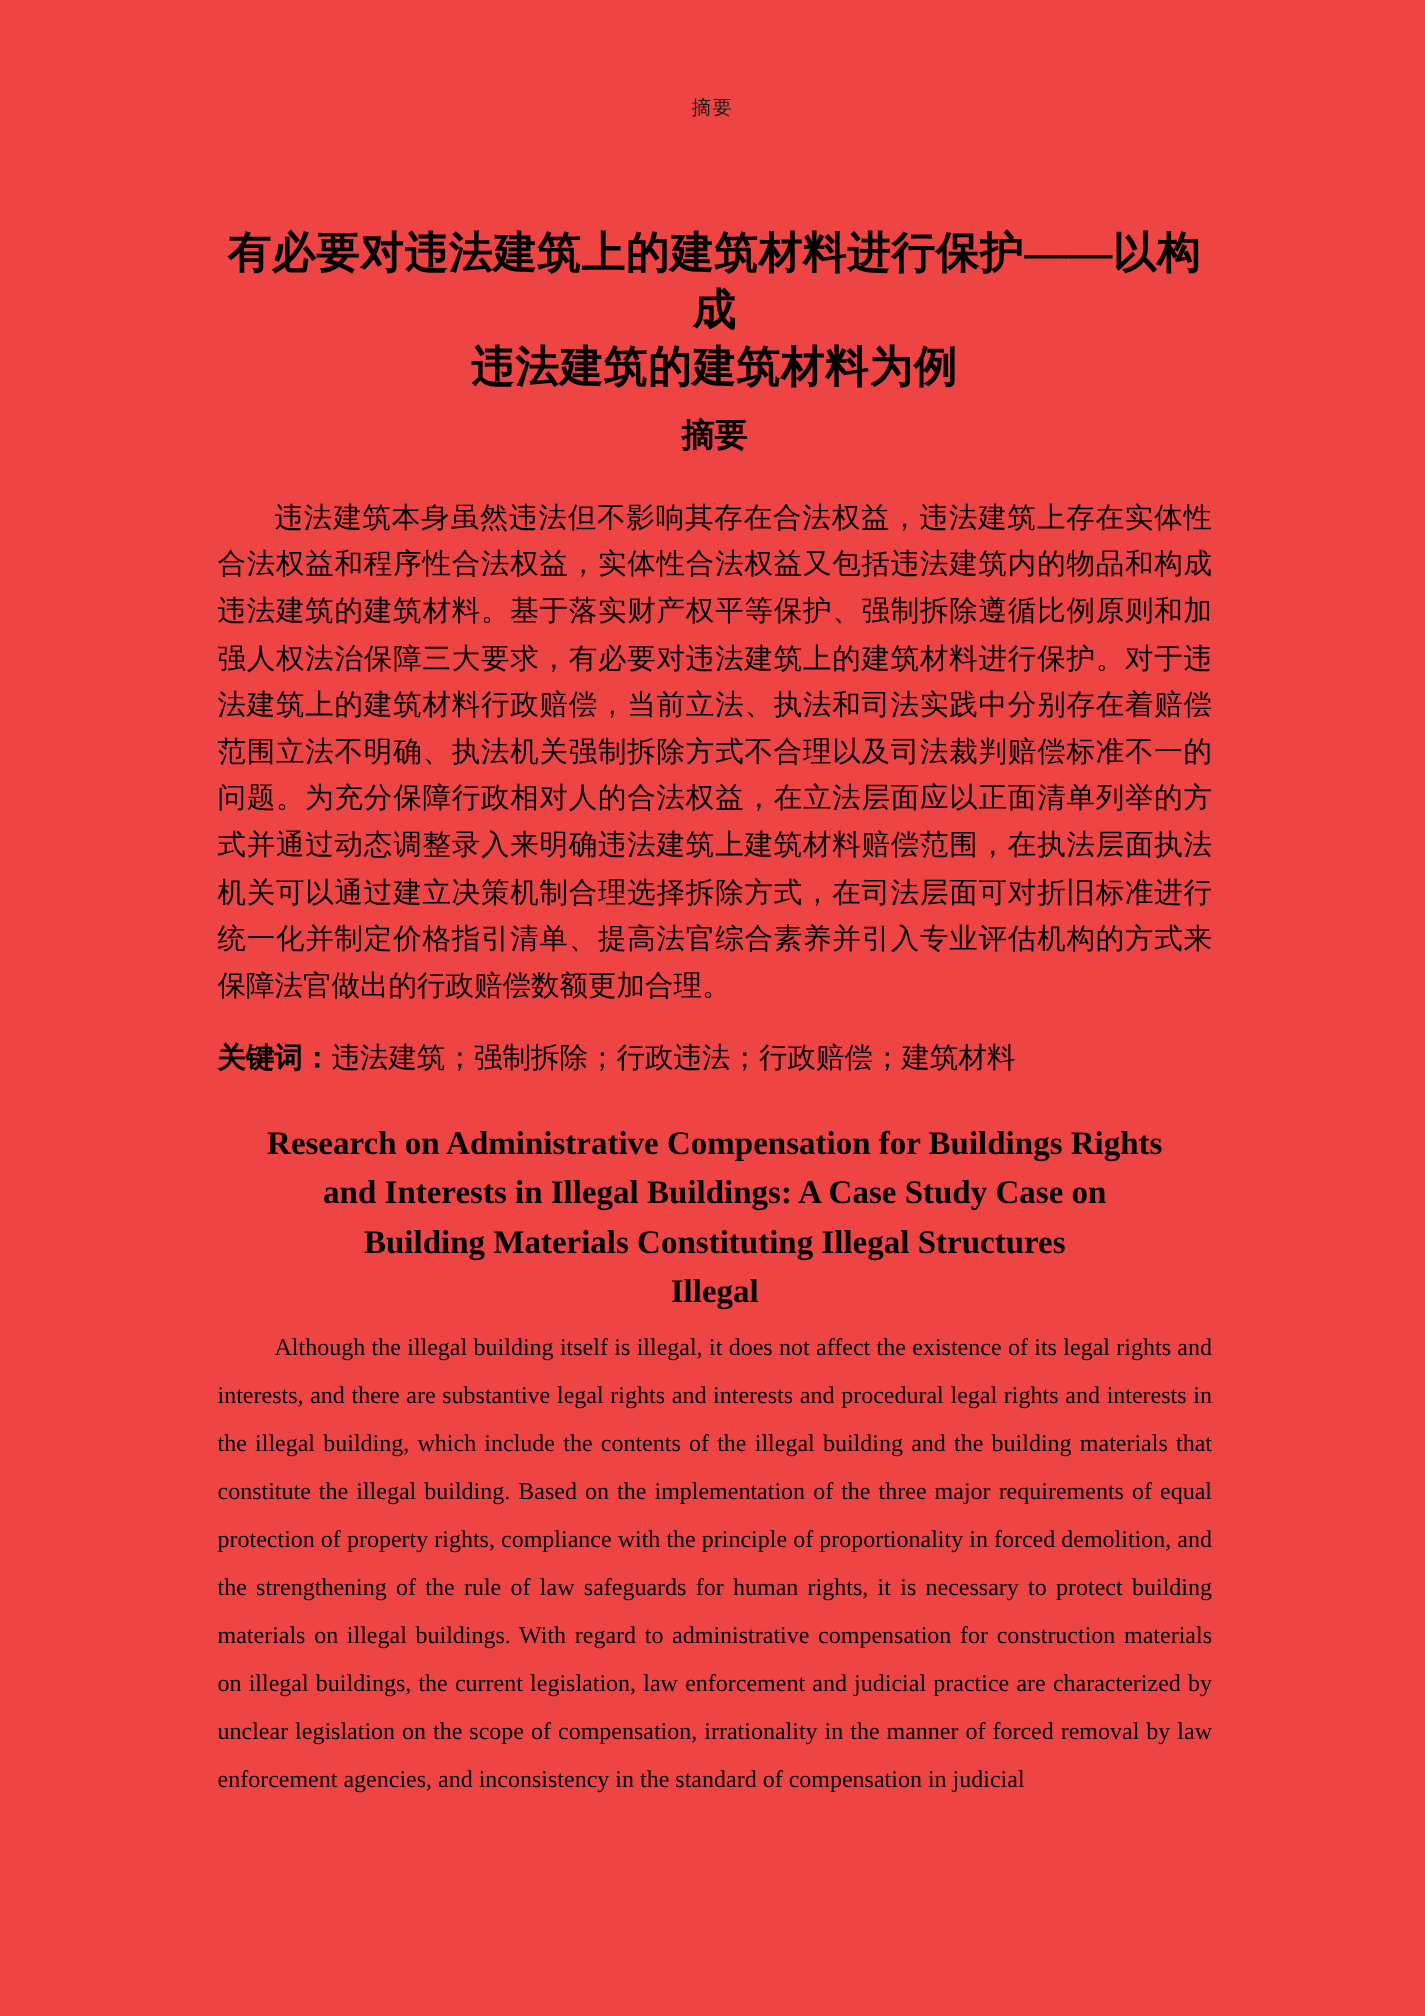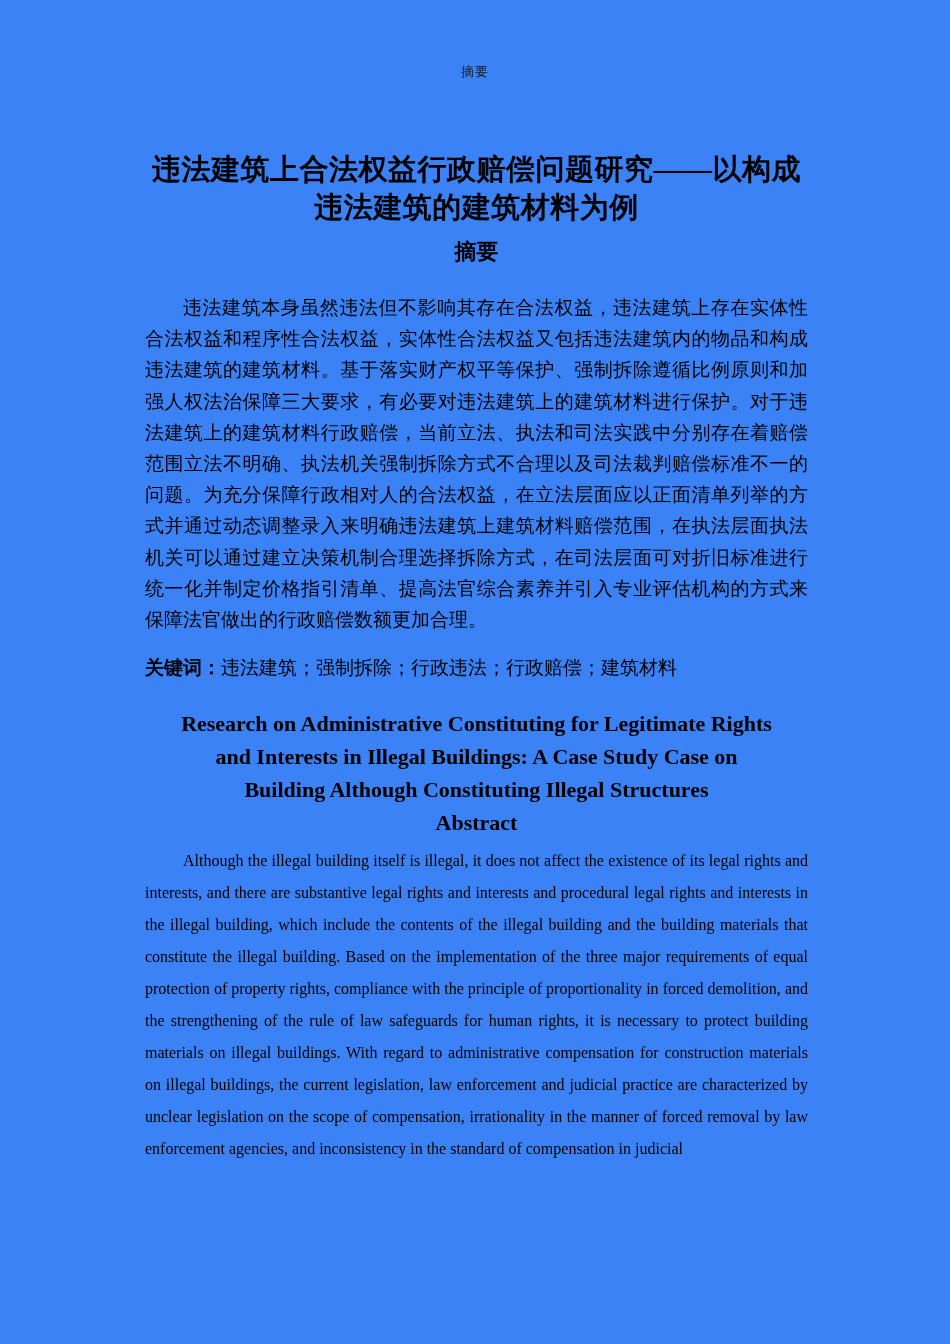--- a/index.html
+++ b/index.html
@@ -4,21 +4,21 @@
 <style>
   html, body {
     margin: 0;
     padding: 0;
     background: #ffffff;
   }
   .page {
     position: relative;
     width: 950px;
     height: 1344px;
-    background: #3b82f6;
+    background: #ef4444;
     color: #000000;
     font-family: "Liberation Serif", "DejaVu Serif", serif;
     overflow: hidden;
     box-sizing: border-box;
   }
   .running-header {
     position: absolute;
     top: 63px;
     left: 0;
     width: 100%;
@@ -86,36 +86,36 @@
 </head>
 <body>
 
 <div class="page">
 
   <div class="running-header">摘要</div>
 
   <div class="content">
 
     <div class="title-cn">
-      <div>违法建筑上合法权益行政赔偿问题研究——以构成</div>
+      <div>有必要对违法建筑上的建筑材料进行保护——以构成</div>
       <div>违法建筑的建筑材料为例</div>
     </div>
 
     <div class="abstract-heading-cn">摘要</div>
 
     <p class="abstract-cn">违法建筑本身虽然违法但不影响其存在合法权益，违法建筑上存在实体性合法权益和程序性合法权益，实体性合法权益又包括违法建筑内的物品和构成违法建筑的建筑材料。基于落实财产权平等保护、强制拆除遵循比例原则和加强人权法治保障三大要求，有必要对违法建筑上的建筑材料进行保护。对于违法建筑上的建筑材料行政赔偿，当前立法、执法和司法实践中分别存在着赔偿范围立法不明确、执法机关强制拆除方式不合理以及司法裁判赔偿标准不一的问题。为充分保障行政相对人的合法权益，在立法层面应以正面清单列举的方式并通过动态调整录入来明确违法建筑上建筑材料赔偿范围，在执法层面执法机关可以通过建立决策机制合理选择拆除方式，在司法层面可对折旧标准进行统一化并制定价格指引清单、提高法官综合素养并引入专业评估机构的方式来保障法官做出的行政赔偿数额更加合理。</p>
 
     <p class="keywords">
       <span class="label">关键词：</span><span>违法建筑；强制拆除；行政违法；行政赔偿；建筑材料</span>
     </p>
 
     <div class="title-en">
-      <div>Research on Administrative Constituting for Legitimate Rights</div>
+      <div>Research on Administrative Compensation for Buildings Rights</div>
       <div>and Interests in Illegal Buildings: A Case Study Case on</div>
-      <div>Building Although Constituting Illegal Structures</div>
+      <div>Building Materials Constituting Illegal Structures</div>
     </div>
 
-    <div class="abstract-heading-en">Abstract</div>
+    <div class="abstract-heading-en">Illegal</div>
 
     <p class="abstract-en">Although the illegal building itself is illegal, it does not affect the existence of its legal rights and interests, and there are substantive legal rights and interests and procedural legal rights and interests in the illegal building, which include the contents of the illegal building and the building materials that constitute the illegal building. Based on the implementation of the three major requirements of equal protection of property rights, compliance with the principle of proportionality in forced demolition, and the strengthening of the rule of law safeguards for human rights, it is necessary to protect building materials on illegal buildings. With regard to administrative compensation for construction materials on illegal buildings, the current legislation, law enforcement and judicial practice are characterized by unclear legislation on the scope of compensation, irrationality in the manner of forced removal by law enforcement agencies, and inconsistency in the standard of compensation in judicial</p>
 
   </div>
 </div>
 
 </body></html>

